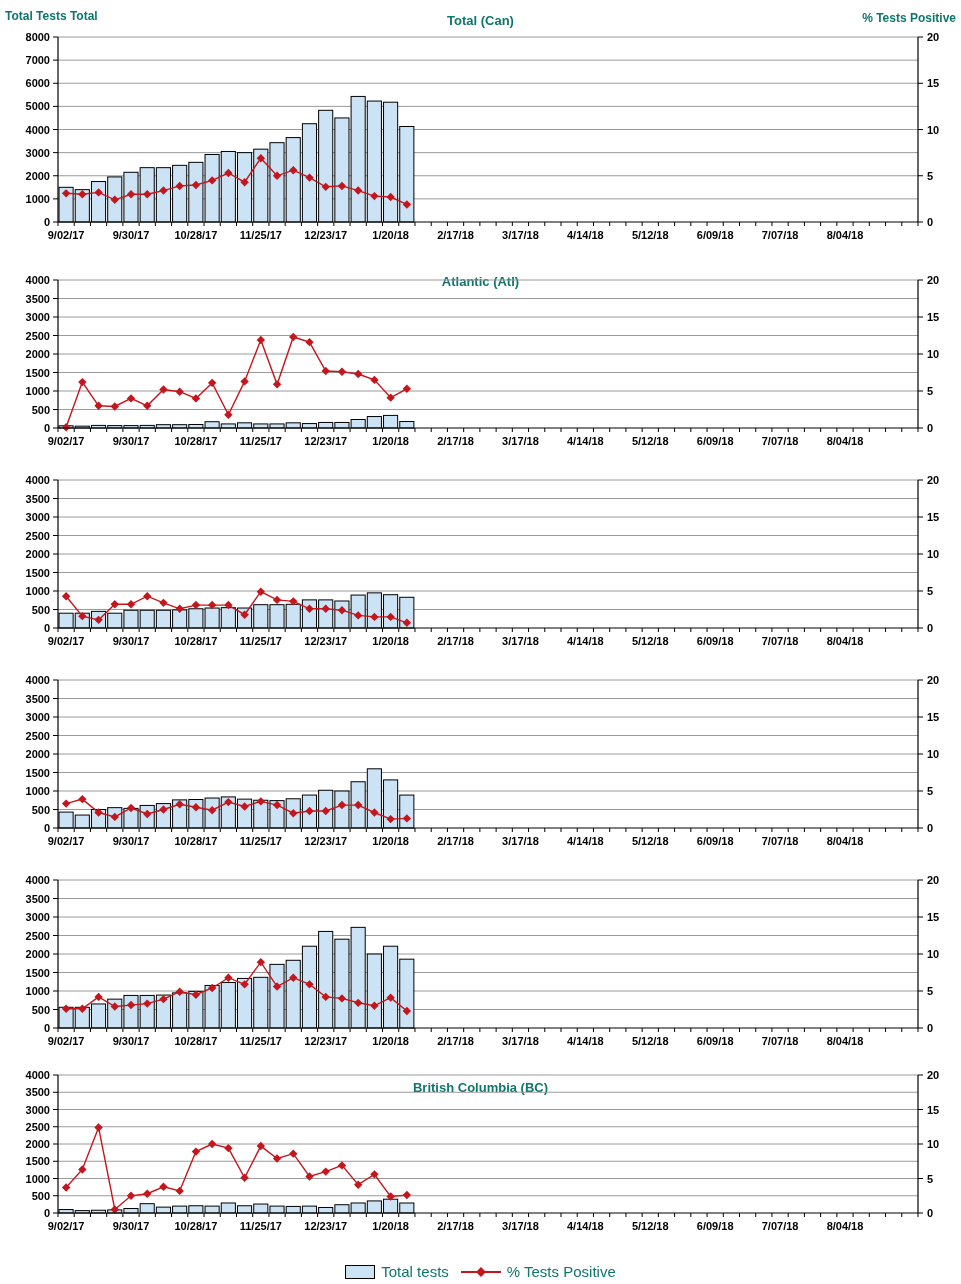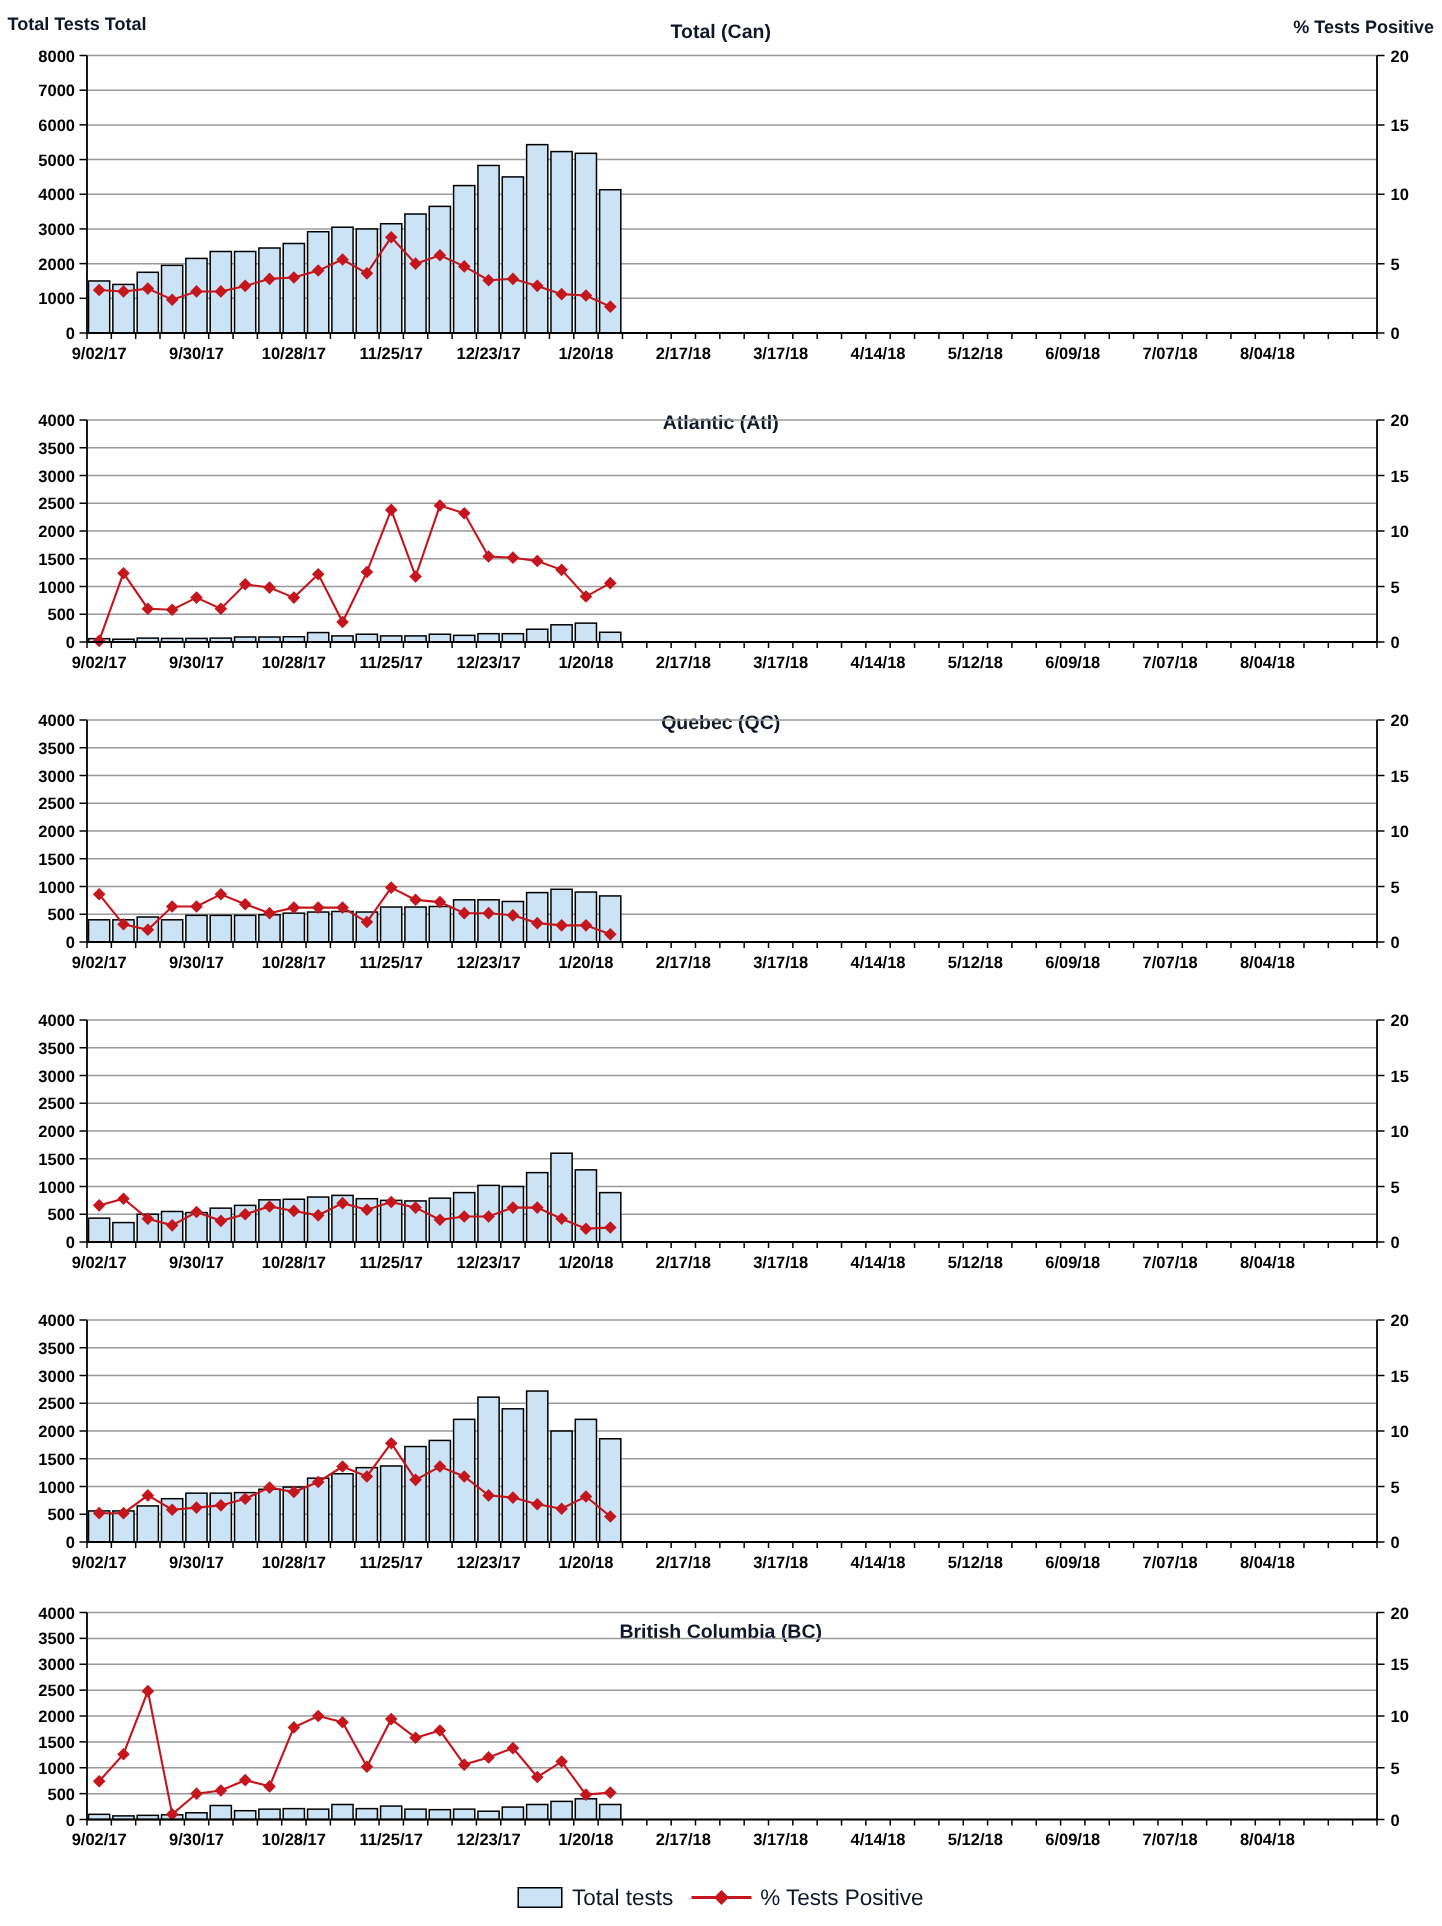--- a/index.html
+++ b/index.html
@@ -1,43 +1,42 @@
 <!DOCTYPE html>
 <html><head>
 <meta charset="utf-8">
 <style>
   html,body{margin:0;padding:0;background:#ffffff;}
   #page{position:relative;width:961px;height:1284px;background:#ffffff;overflow:hidden;
-        font-family:"Liberation Sans",sans-serif;color:#0f172a;}
+        font-family:"Liberation Sans",sans-serif;color:#0f766e;}
   .axis-header{position:absolute;font-size:12px;font-weight:700;white-space:nowrap;}
   #hdr-left{left:5px;top:9px;}
   #hdr-right{right:5px;top:11px;}
   .chart-title{position:absolute;left:0;width:961px;text-align:center;
                font-size:13px;font-weight:700;}
   #plot-svg{position:absolute;left:0;top:0;}
   svg text{font-family:"Liberation Sans",sans-serif;font-weight:700;font-size:11px;fill:#000;}
   .legend{position:absolute;left:0;top:1250px;width:961px;height:30px;
-          display:flex;align-items:center;justify-content:center;gap:12px;
+          display:flex;align-items:flex-end;justify-content:center;gap:12px;
           font-size:15px;}
   .legend-item{display:inline-flex;align-items:center;gap:6px;}
   .swatch-bar{display:inline-block;width:28px;height:12px;border:1px solid #000;}
   .swatch-line{display:inline-block;width:40px;height:2px;position:relative;}
   .swatch-diamond{position:absolute;left:50%;top:50%;width:7px;height:7px;
                   transform:translate(-50%,-50%) rotate(45deg);}
 </style>
 </head>
 <body>
 
 <div id="page">
   <div class="axis-header" id="hdr-left">Total Tests Total</div>
   <div class="axis-header" id="hdr-right">% Tests Positive</div>
 
   <div class="chart-title" style="top:13px">Total (Can)</div>
   <div class="chart-title" style="top:274px">Atlantic (Atl)</div>
-  <div class="chart-title" style="top:474px">Quebec (QC)</div>
   <div class="chart-title" style="top:1080px">British Columbia (BC)</div>
 
   <svg id="plot-svg" width="961" height="1284" viewBox="0 0 961 1284">
       <g>
         <line x1="58" y1="198.875" x2="918" y2="198.875" stroke="#9A9A9A" stroke-width="1"></line>
         <line x1="58" y1="175.75" x2="918" y2="175.75" stroke="#9A9A9A" stroke-width="1"></line>
         <line x1="58" y1="152.625" x2="918" y2="152.625" stroke="#9A9A9A" stroke-width="1"></line>
         <line x1="58" y1="129.5" x2="918" y2="129.5" stroke="#9A9A9A" stroke-width="1"></line>
         <line x1="58" y1="106.375" x2="918" y2="106.375" stroke="#9A9A9A" stroke-width="1"></line>
         <line x1="58" y1="83.25" x2="918" y2="83.25" stroke="#9A9A9A" stroke-width="1"></line>

